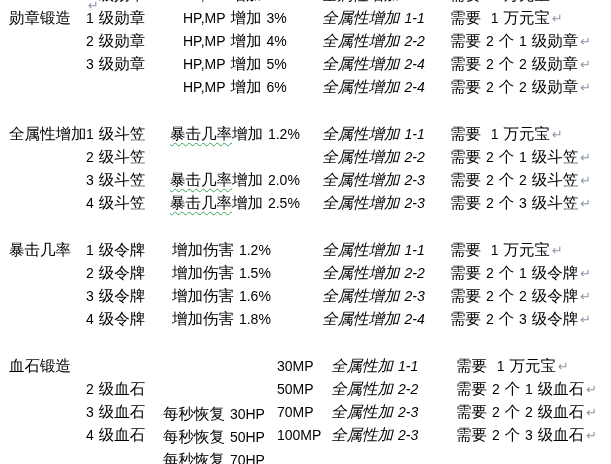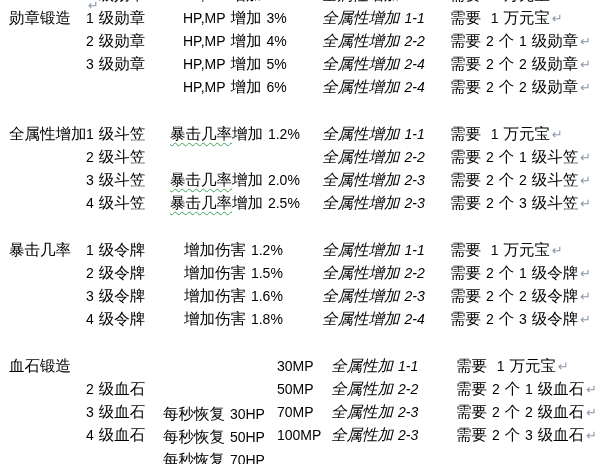--- a/index.html
+++ b/index.html
@@ -21,21 +21,21 @@
   .section{margin-bottom:24px;}
   .row{position:relative;height:23px;line-height:23px;font-size:15.5px;white-space:pre;}
   .cell{position:absolute;top:0;white-space:pre;}
   .c-title{left:9px;}
   .c-level{left:86px;}
   .c-effect{left:170px;}
   .c-effect2{left:277px;}
   .c-attr{left:322px;font-style:italic;}
   .c-need{left:450px;}
   .sec-0 .c-effect{left:183px;}
-  .sec-2 .c-effect{left:172px;margin-left:12px;}
+  .sec-2 .c-effect{left:172px;}
   .sec-3 .c-effect{left:163px;margin-top:48px;}
   .sec-3 .c-attr{left:331px;}
   .sec-3 .c-need{left:456px;}
   .lat{font-family:"Liberation Sans",sans-serif;font-size:14px;}
   .u-wavy{
     text-decoration-line:underline;
     text-decoration-style:wavy;
     text-decoration-color:var(--squiggle-color);
     text-decoration-thickness:1px;
     text-underline-offset:3px;

